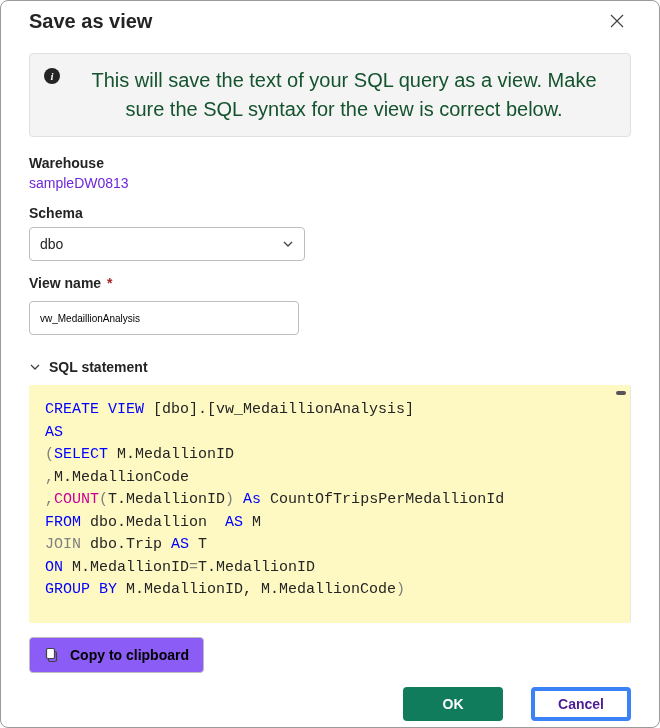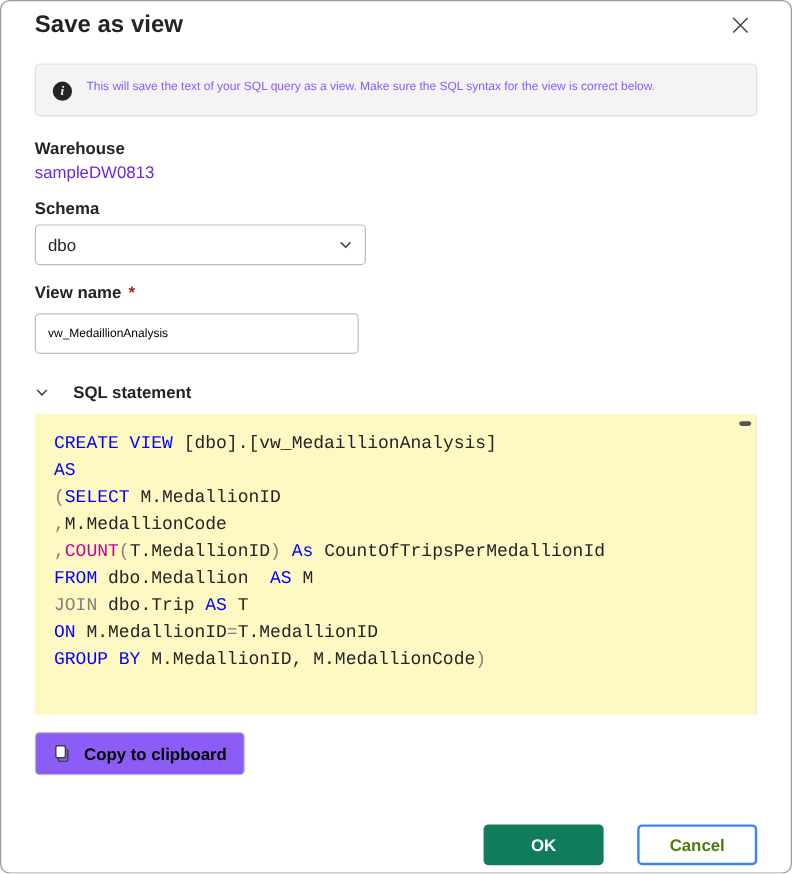--- a/index.html
+++ b/index.html
@@ -59,23 +59,23 @@
     font-weight: 700;
     display: flex;
     align-items: center;
     justify-content: center;
     font-style: italic;
     font-family: Georgia, serif;
     flex-shrink: 0;
     margin-top: 2px;
   }
   .info-text {
-    color: #8b5cf6;
+    color: #14532d;
     line-height: 1.45;
-    font-size: 10px;
+    font-size: 20px;
     text-align: center;
   }
   .field-block { margin-bottom: 14px; }
   .label {
     font-weight: 600;
     font-size: 14px;
     margin-bottom: 4px;
   }
   .value-text {
     font-size: 14px;
@@ -104,21 +104,21 @@
     border: 1px solid #bdbdbd;
     border-radius: 4px;
     padding: 0 10px;
     font-size: 10px;
     font-family: inherit;
     margin-top: 6px;
   }
   .expander-header {
     display: flex;
     align-items: center;
-    gap: 20px;
+    gap: 8px;
     font-weight: 600;
     cursor: pointer;
     margin-top: 10px;
     margin-bottom: 10px;
   }
   .sql-box {
     background: #fef9c3;
     border-radius: 2px;
     padding: 14px 16px 34px 16px;
     font-family: Consolas, "Courier New", monospace;
@@ -174,22 +174,22 @@
     font-family: inherit;
     padding: 0 18px;
   }
   .btn-primary {
     background: #107c5b;
     color: #fff;
     border: none;
   }
   .btn-secondary {
     background: #fff;
-    color: #4d7c0f;
-    border: 2px solid #3b82f6;
+    color: #4c1d95;
+    border: 4px solid #3b82f6;
   }
 </style>
 </head>
 <body>
 
 <div class="dialog">
 
   <div class="header">
     <div class="title">Save as view</div>
     <div class="close-btn">

